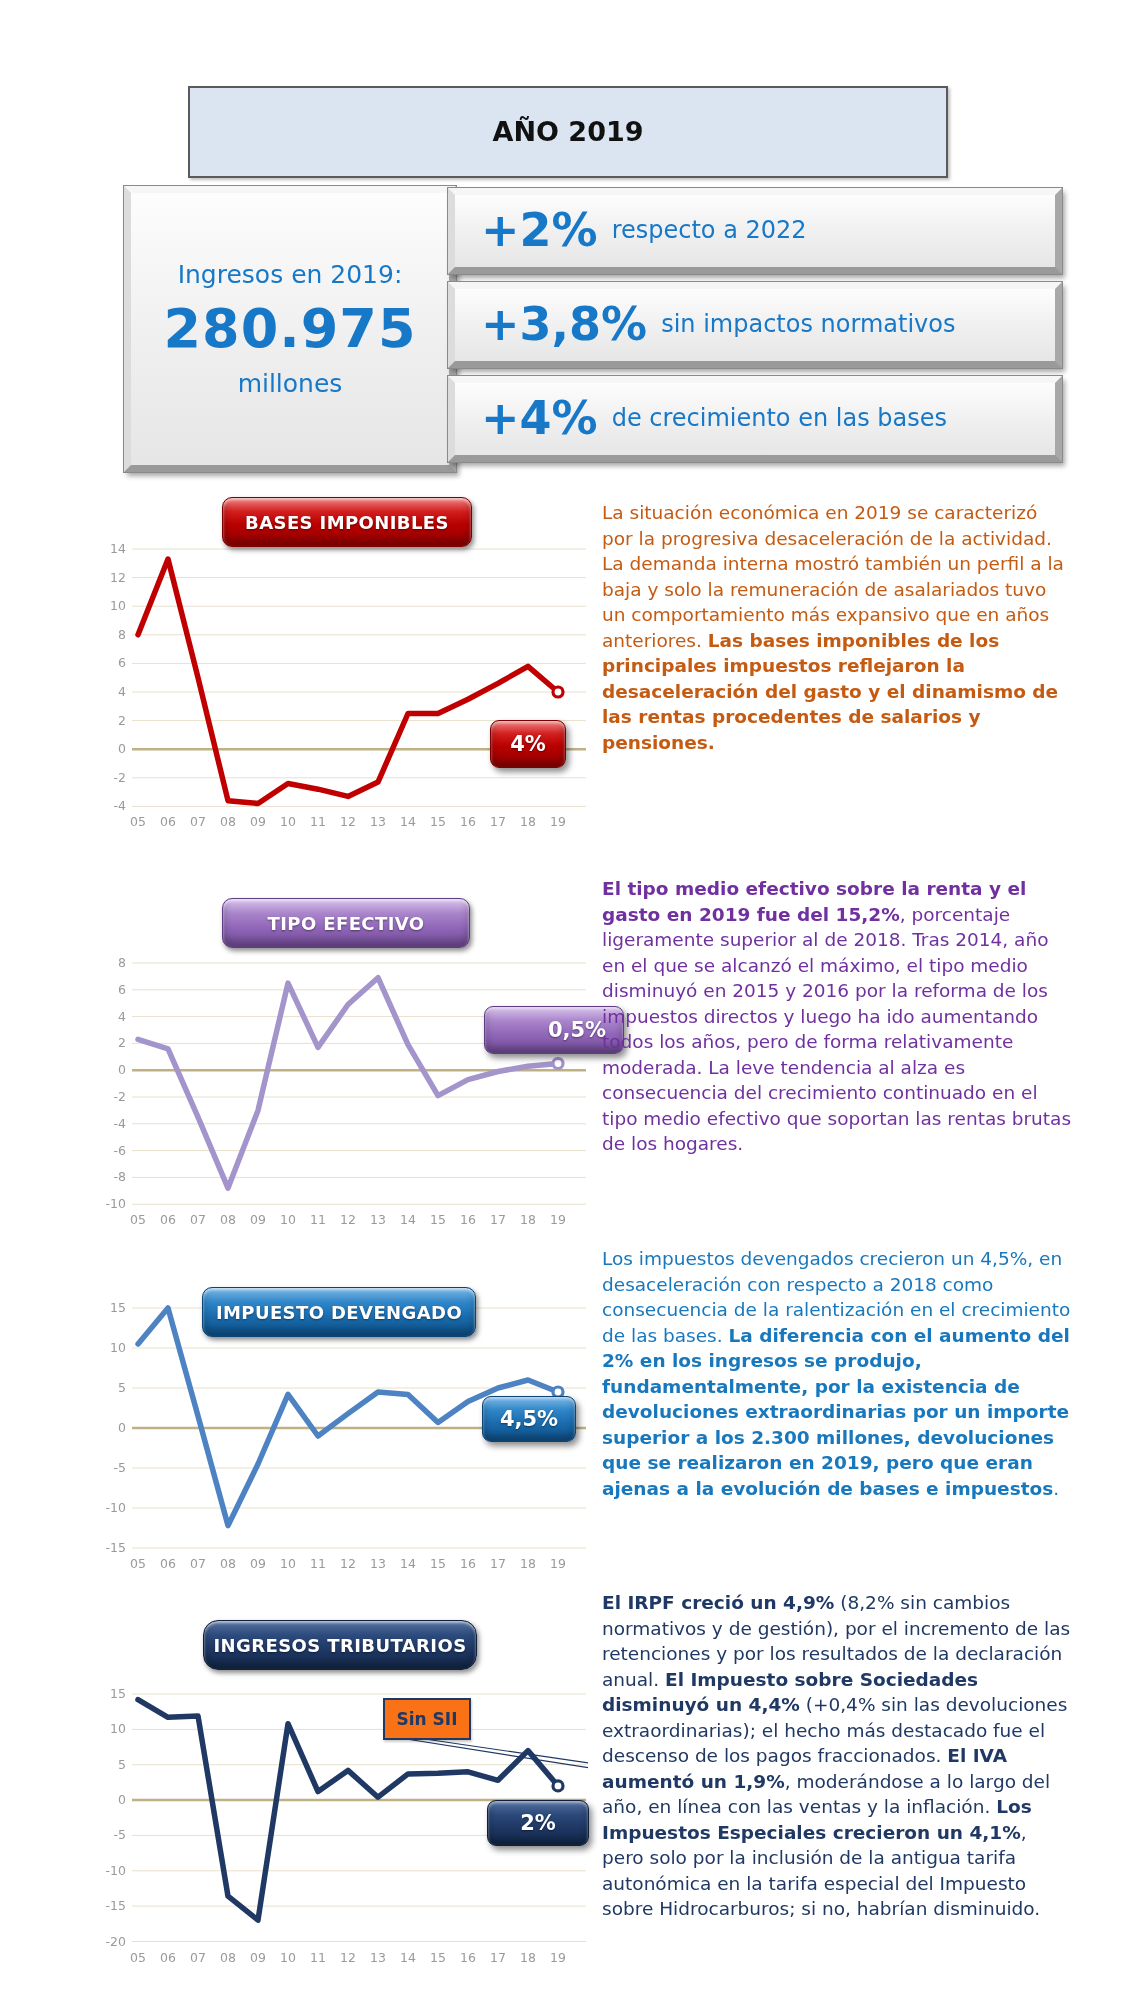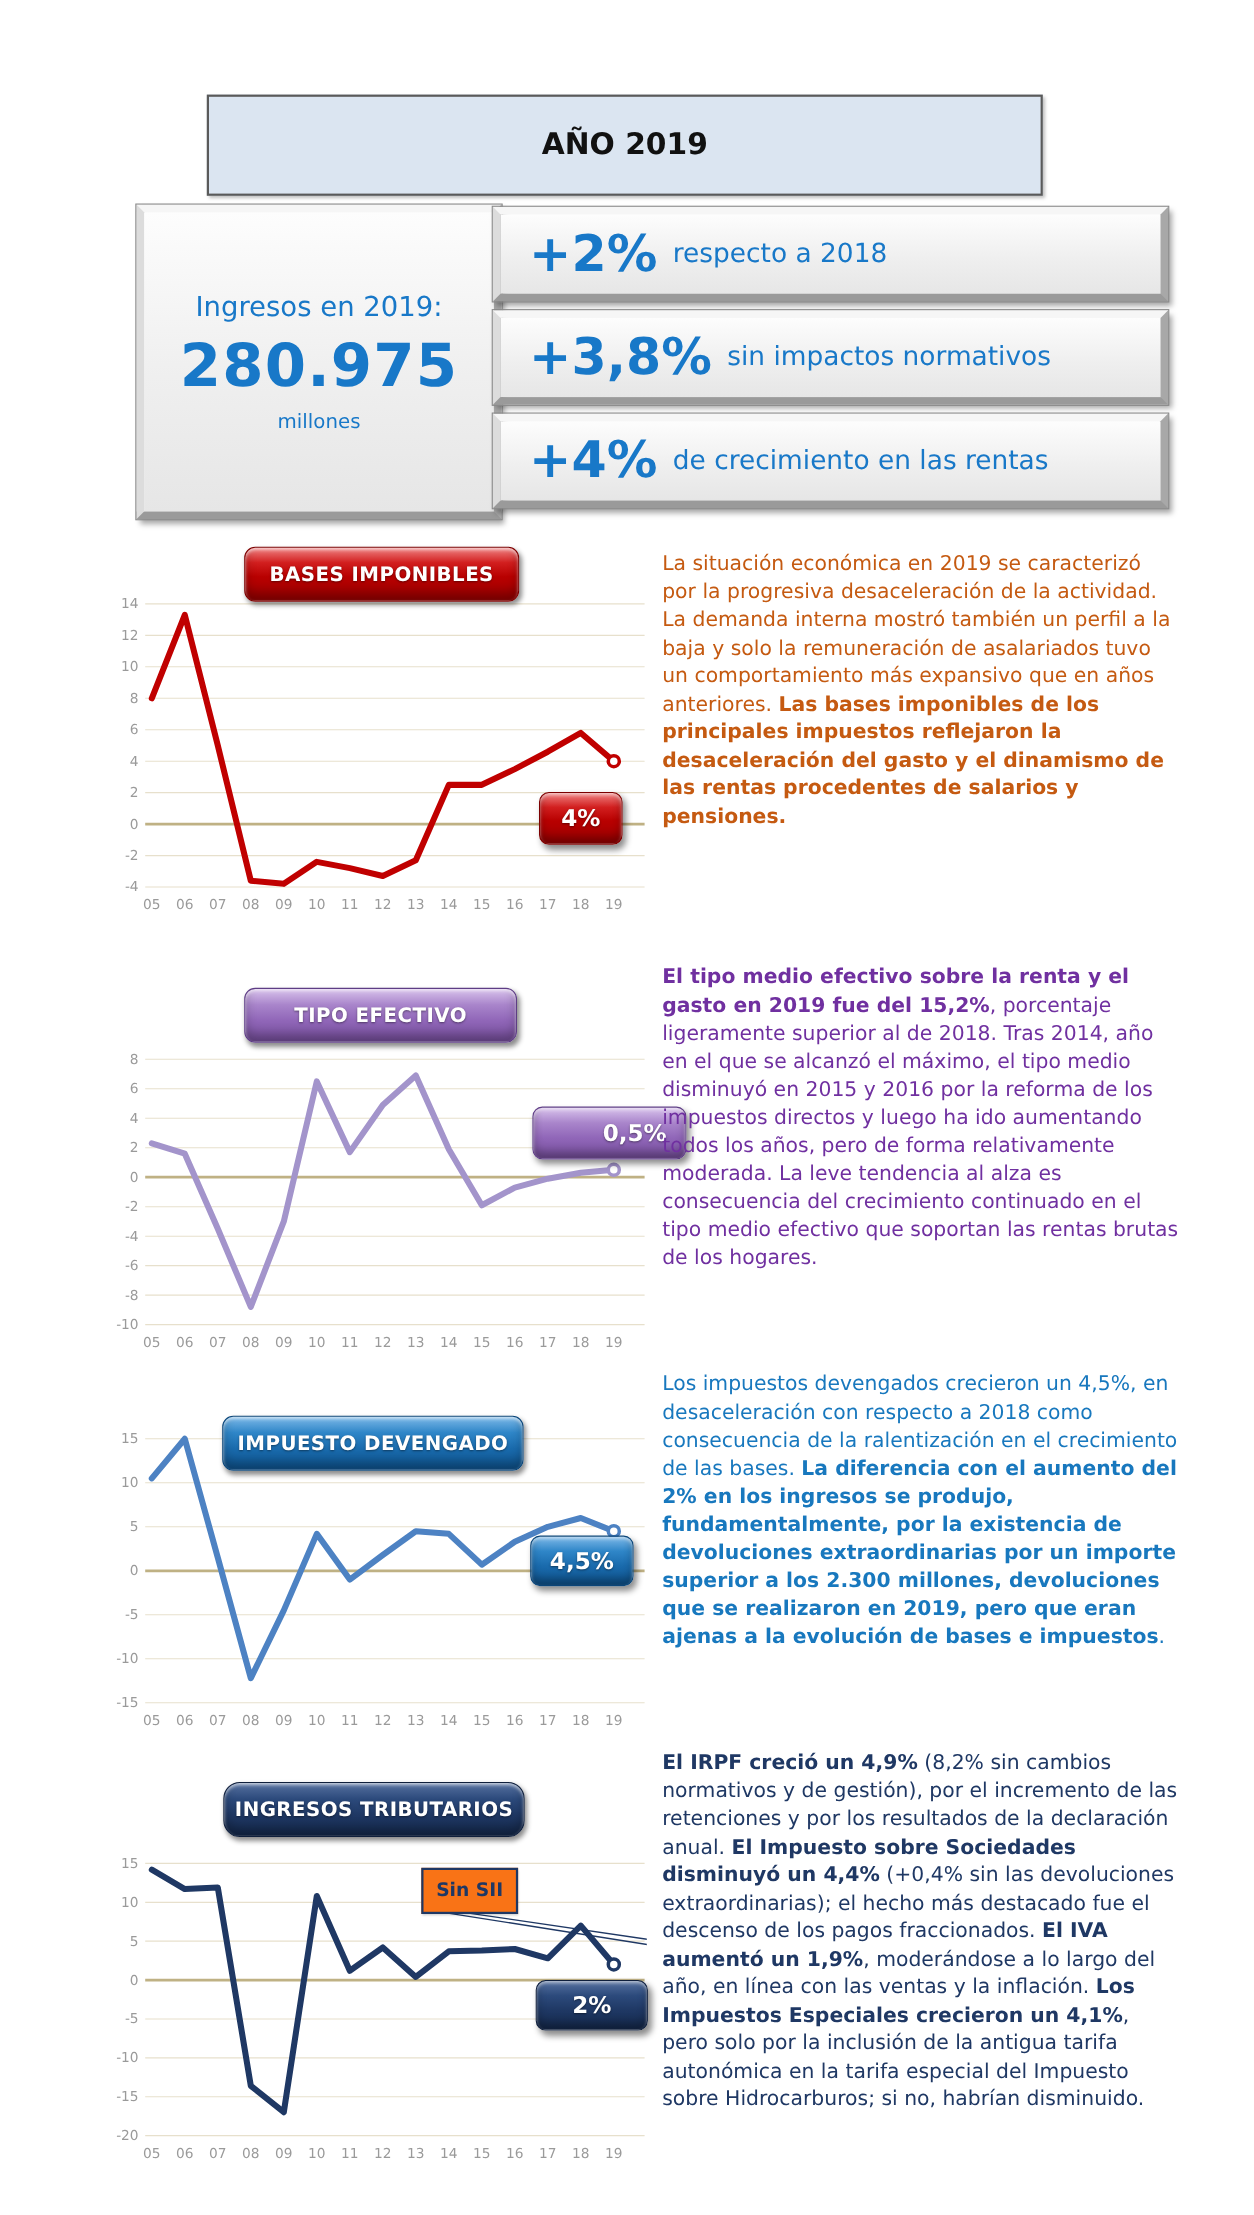--- a/index.html
+++ b/index.html
@@ -13,21 +13,21 @@
     font-size:27px;font-weight:bold;color:#111;line-height:1.3;text-align:center;}
 
   
   .bevel{position:absolute;background:linear-gradient(180deg,#fdfdfd,#efefef 55%,#e6e6e6);
     border:7px solid;border-color:#f6f6f6 #a8a8a8 #9a9a9a #dcdcdc;
     outline:1px solid #8a8a8a;box-shadow:3px 4px 5px rgba(0,0,0,.35);}
   .income-box{left:124px;top:186px;width:318px;height:272px;display:flex;flex-direction:column;
     justify-content:center;color:#1878c8;text-align:center;}
   .income-l1{font-size:25px;margin-bottom:10px;}
   .income-val{font-size:54px;font-weight:bold;letter-spacing:1px;line-height:1.1;}
-  .income-l3{font-size:18px;margin-top:10px;}
+  .income-l3{font-size:25px;margin-top:10px;}
   .stat-box{left:448px;width:574px;height:72px;display:flex;align-items:baseline;
     padding-left:26px;color:#1878c8;}
   .stat-value{font-size:46px;font-weight:bold;margin-right:14px;position:relative;top:8px;}
   .stat-label{font-size:24px;}
 
   
   .btn{position:absolute;height:48px;border-radius:10px;color:#fff;font-weight:bold;
     font-size:18px;display:flex;align-items:center;justify-content:center;letter-spacing:.4px;
     text-shadow:0 1px 2px rgba(0,0,0,.45);
     box-shadow:inset 0 2px 3px rgba(255,255,255,.6),inset 0 -7px 10px rgba(0,0,0,.28),2px 3px 5px rgba(0,0,0,.45);}
@@ -67,29 +67,29 @@
   </div>
 
   <div class="bevel income-box">
     <div class="income-l1">Ingresos en 2019:</div>
     <div class="income-val">280.975</div>
     <div class="income-l3">millones</div>
   </div>
 
   <div class="bevel stat-box" style="top:188px;">
     <span class="stat-value">+2%</span>
-    <span class="stat-label">respecto a 2018</span>
+    <span class="stat-label">respecto a 2022</span>
   </div>
   <div class="bevel stat-box" style="top:282px;">
     <span class="stat-value">+3,8%</span>
     <span class="stat-label">sin impactos normativos</span>
   </div>
   <div class="bevel stat-box" style="top:376px;">
     <span class="stat-value">+4%</span>
-    <span class="stat-label">de crecimiento en las rentas</span>
+    <span class="stat-label">de crecimiento en las bases</span>
   </div>
 
   <svg id="chart0" class="chart" width="500" height="298" style="left: 88px; top: 541px;">
       <line x1="44" x2="498" y1="8.0" y2="8.0" class="grid"></line>
       <text x="38" y="12.0" class="ylab">14</text>
       <line x1="44" x2="498" y1="36.6" y2="36.6" class="grid"></line>
       <text x="38" y="40.6" class="ylab">12</text>
       <line x1="44" x2="498" y1="65.2" y2="65.2" class="grid"></line>
       <text x="38" y="69.2" class="ylab">10</text>
       <line x1="44" x2="498" y1="93.8" y2="93.8" class="grid"></line>

